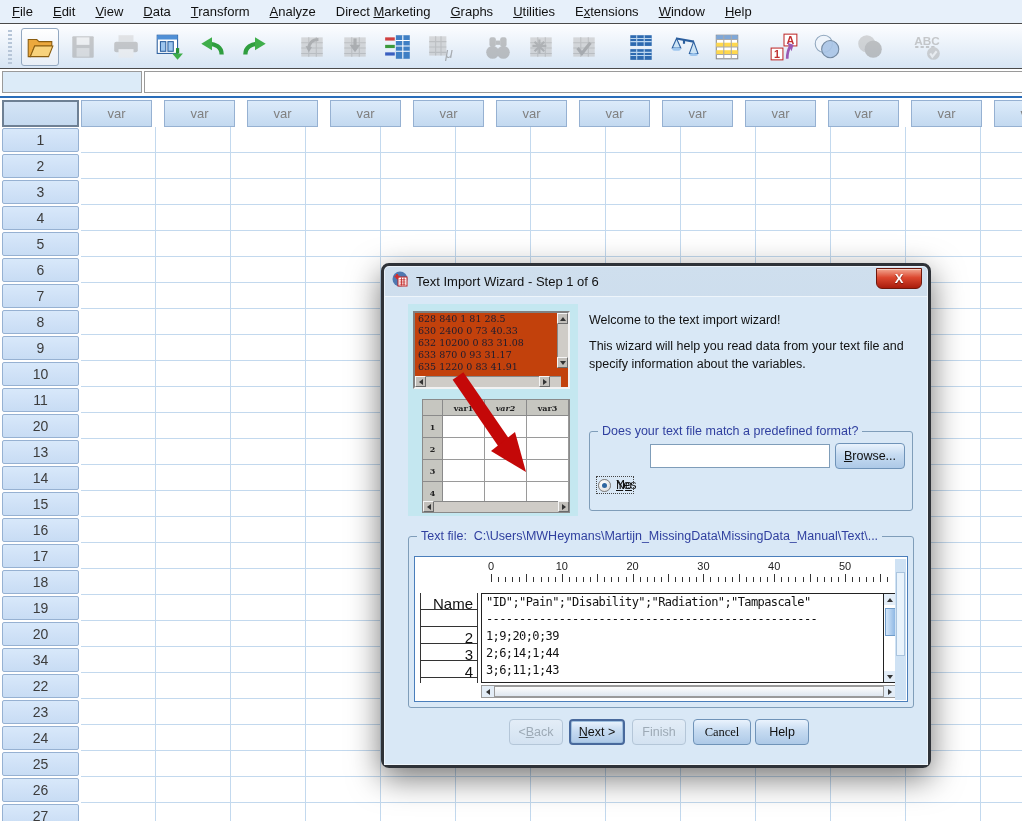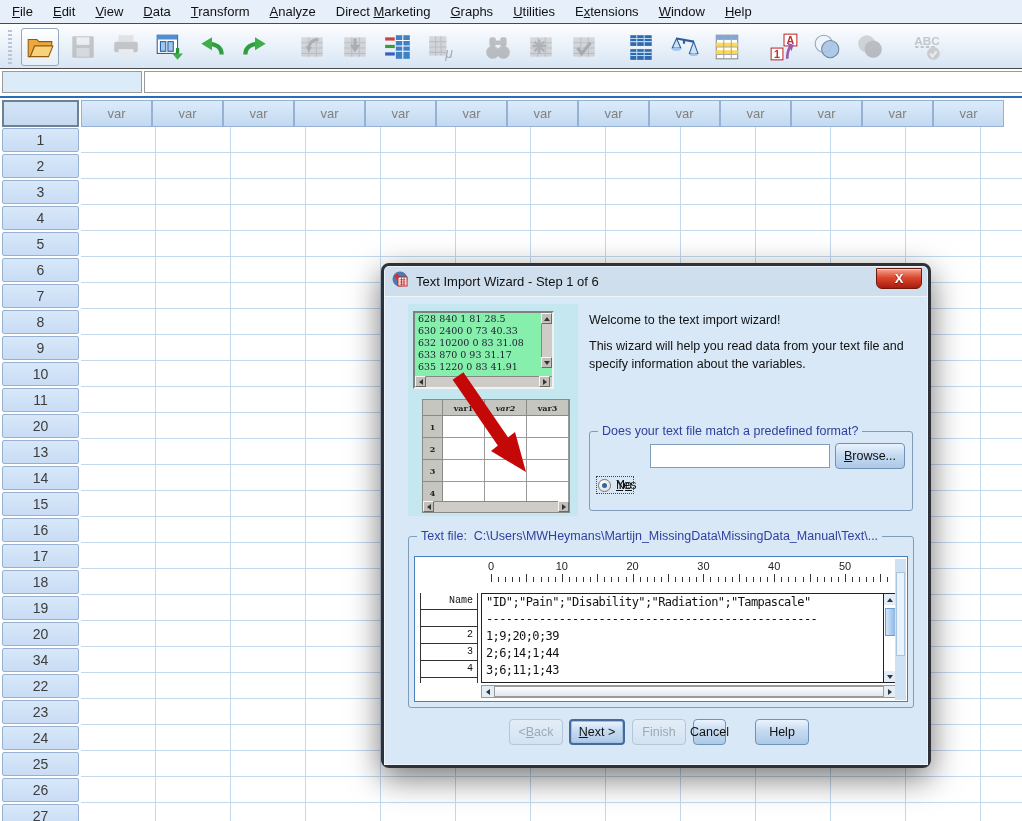--- a/index.html
+++ b/index.html
@@ -34,21 +34,21 @@
   .formulabar { position:absolute; left:144px; top:1px; width:878px; height:22px;
                 background:#fff; border:1px solid #9a9a9a; border-right:none;
                 font-size:12px; padding:3px 5px; }
 
   
   .grid { position:absolute; left:0; top:96px; width:1022px; height:725px; overflow:hidden;
           border-top:2px solid #2a6db9; background:#fff; }
   .g-hrow { display:flex; height:29px; padding-top:2px; }
   .g-corner { width:77px; margin:0 2px; background:linear-gradient(#d4e4f6,#c5daf0);
               border:2px solid #6e8094; flex:0 0 auto; }
-  .g-colhead { width:71px; margin-right:0; background:linear-gradient(#dcebfa,#c3d9f0);
+  .g-colhead { width:71px; margin-right:12px; background:linear-gradient(#dcebfa,#c3d9f0);
                border:1px solid #96b1d2; color:#808080; font-size:13px; flex:0 0 auto;
                display:flex; align-items:center; justify-content:center; }
   .g-row { display:flex; height:26px; }
   .g-rowhead { width:77px; margin:1px 2px; background:linear-gradient(#d8e8fa,#c8dcf4);
                border:1px solid #96b1d2; border-radius:2px; color:#3c3c3c; font-size:14px;
                flex:0 0 auto; display:flex; align-items:center; justify-content:center; }
   .g-cell { width:75px; flex:0 0 auto; background:#fff;
             border-right:1px solid #c3d9ee; border-bottom:1px solid #c3d9ee; }
 
   
@@ -60,21 +60,21 @@
   .dlg-title svg { width:17px; height:17px; }
   .dlg-close { position:absolute; top:2px; right:6px; width:46px; height:21px;
                background:linear-gradient(#f2a791,#dc4830 45%,#a81c0c);
                border:1px solid #6f170b; border-radius:0 0 6px 6px; color:#fff;
                font-weight:bold; font-size:13px; text-align:center; line-height:19px;
                text-shadow:0 1px 1px #6f150a; box-shadow:inset 0 1px 0 #f8c9ba; }
   .dlg-content { position:absolute; left:0; right:0; top:30px; bottom:0; margin:0 0 0 0;
                  background:#d9e8f6; border:1px solid #eef5fb; }
 
   .cyan-panel { position:absolute; left:23px; top:7px; width:170px; height:212px; background:#c4e7f0; }
-  .mini-text { position:absolute; left:5px; top:7px; width:141px; height:78px; background:#86efac;
+  .mini-text { position:absolute; left:5px; top:7px; width:157px; height:78px; background:#c2410c;
                border:2px solid; border-color:#808080 #f2f2f2 #f2f2f2 #808080; overflow:hidden; }
   .mt-line { font-family:"DejaVu Serif", serif; font-size:9.5px; line-height:12px;
              color:#1c1c30; white-space:pre; padding-left:3px; }
   .mt-vscroll { position:absolute; right:0; top:0; width:11px; height:55px; background:#cfccc7;
                 border-left:1px solid #888; }
   .mt-hscroll { position:absolute; left:0; bottom:0; height:11px; width:146px; background:#cfccc7;
                 border-top:1px solid #888; }
   .sb-btn { position:absolute; width:11px; height:11px; background:#c2bfba;
             border:1px solid; border-color:#f5f5f5 #6b6b6b #6b6b6b #f5f5f5;
             display:flex; align-items:center; justify-content:center; }
@@ -121,22 +121,22 @@
   .browse-btn { position:absolute; left:245px; top:11px; width:70px; height:26px; }
 
   .tf-grp { left:23px; top:239px; width:506px; height:172px; }
   .tf-label { max-width:490px; overflow:hidden; white-space:nowrap; }
   .pv-box { position:absolute; left:5px; top:19px; width:494px; height:146px; background:#fff;
             border:1px solid #4a7ebb; overflow:hidden; }
   .ruler-label { position:absolute; top:3px; transform:translateX(-50%); font-size:11px; color:#222; }
   .ruler-tick { position:absolute; width:1px; background:#333; }
   .name-tbl { position:absolute; left:5px; top:36px; width:58px; height:90px;
               border-left:1px solid #333; border-right:1px solid #333; overflow:hidden; }
-  .name-cell { height:17px; border-bottom:1px solid #333; font-size:10px; color:#111;
-               text-align:right; padding:2px 4px 0 0;font-family:Liberation Mono, monospace; }
+  .name-cell { height:17px; border-bottom:1px solid #333; font-size:15px; color:#111;
+               text-align:right; padding:2px 4px 0 0; }
   .pv-content { position:absolute; left:66px; top:36px; width:416px; height:90px;
                 border:1px solid #222; background:#fff; overflow:hidden; }
   .pv-line { font-family:"DejaVu Sans Mono", monospace; font-size:12px; line-height:17px;
              white-space:pre; color:#111; padding-left:4px; letter-spacing:-0.6px; }
   .pv-vscroll { position:absolute; right:0; top:0; width:13px; height:88px; background:#fff;
                 border-left:1px solid #222; }
   .pv-vthumb { position:absolute; left:1px; top:14px; width:11px; height:28px;
                background:linear-gradient(90deg,#d5e7fa,#8fb8e4); border:1px solid #6f9cc9; }
   .pv-hscroll { position:absolute; left:66px; top:128px; width:416px; height:13px;
                 background:#efefef; border:1px solid #9a9a9a; }
@@ -1048,18 +1048,18 @@
           <div class="pv-outer-vscroll">
             <div class="pv-outer-vthumb"></div>
           </div>
         </div>
       </div>
 
       <div id="wiz-buttons">
           <div class="btn dlg-btn off" style="left: 124px; width: 54px;">&lt; <u>B</u>ack</div>
           <div class="btn dlg-btn focus" style="left: 184px; width: 56px;"><u>N</u>ext &gt;</div>
           <div class="btn dlg-btn off" style="left: 247px; width: 54px;">Finish</div>
-          <div class="btn dlg-btn" style="left: 308px; width: 33px;">Cancel</div>
+          <div class="btn dlg-btn" style="left: 308px; width: 58px; font-family: Liberation Serif, serif;">Cancel</div>
           <div class="btn dlg-btn" style="left: 370px; width: 54px;">Help</div>
         </div>
     </div>
   </div>
 </div>
 
 </body></html>

